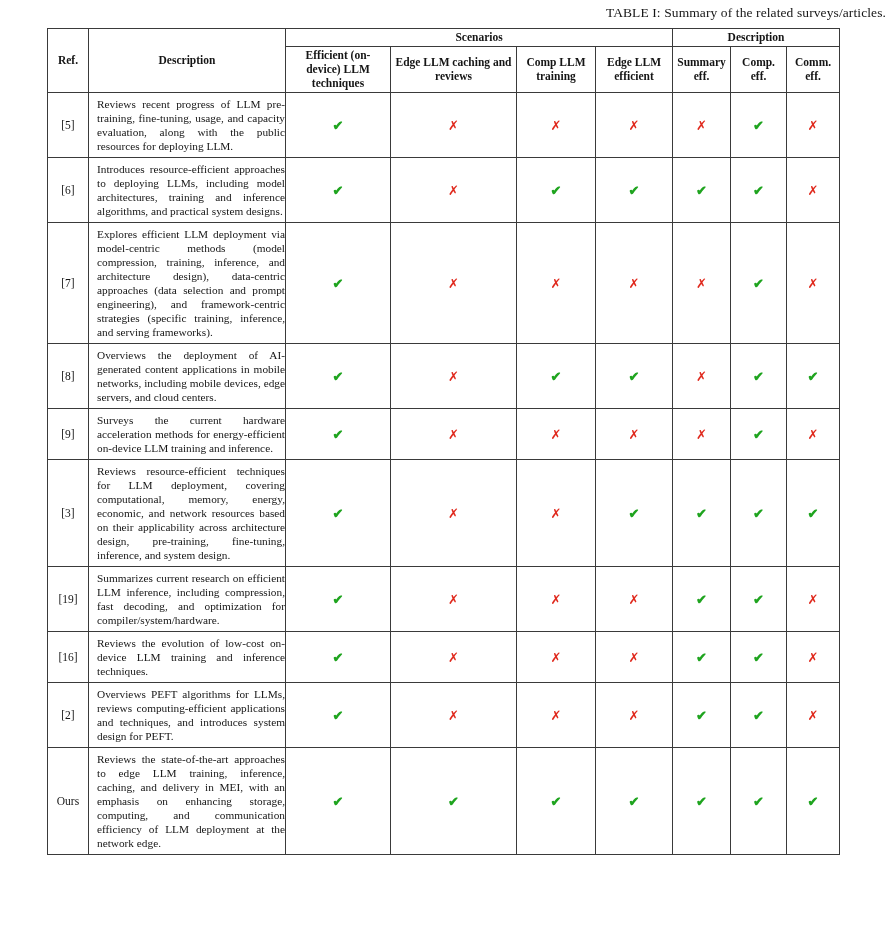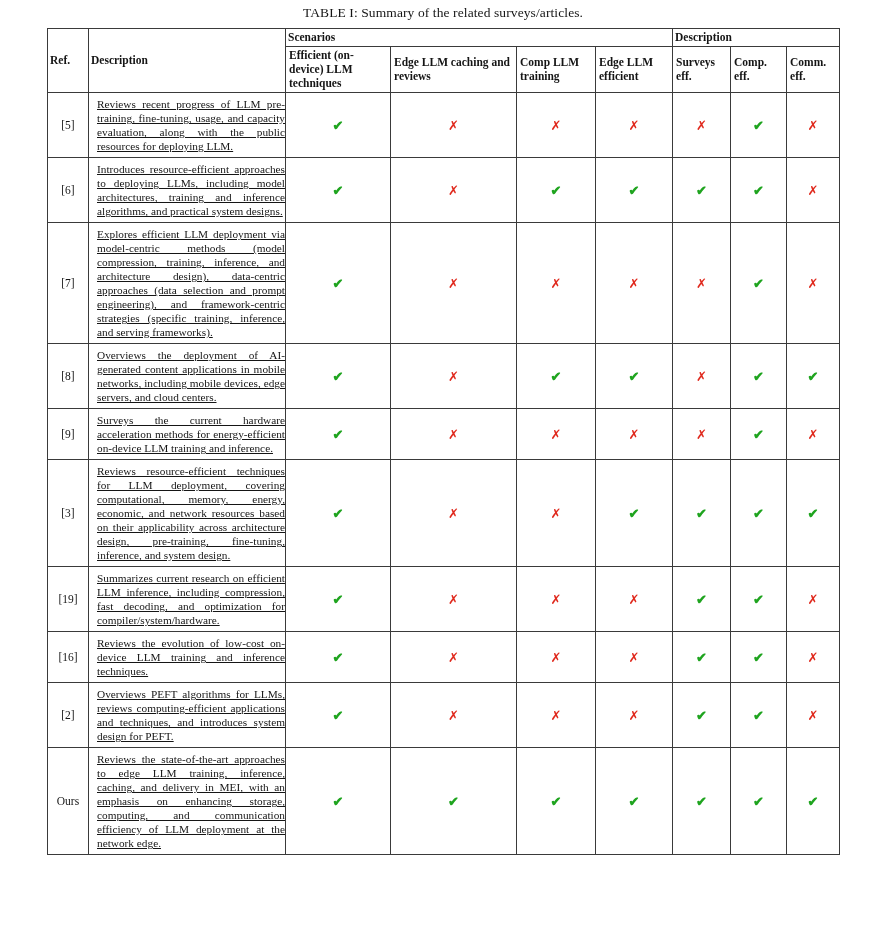--- a/index.html
+++ b/index.html
@@ -13,39 +13,39 @@
     padding: 0;
     background: #ffffff;
   }
   body {
     width: 886px;
     height: 934px;
     font-family: "Liberation Serif", "DejaVu Serif", serif;
     color: #151515;
   }
   .caption {
-    text-align: center;
+    text-align: right;
     font-size: 13.5px;
     padding-top: 5px;
     letter-spacing: 0.1px;
   }
   table.summary {
     border-collapse: collapse;
     table-layout: fixed;
     width: 792px;
     margin: 7px 0 0 47px;
   }
   table.summary th,
   table.summary td {
     border: 1px solid var(--border-color);
   }
   thead th {
     font-weight: bold;
     font-size: 11.5px;
-    text-align: left;
+    text-align: center;
     vertical-align: middle;
     padding: 2px 3px;
     line-height: 1.2;
   }
   thead tr.group-row th {
     height: 18px;
     padding: 1px 2px;
   }
   thead tr.sub-row th {
     height: 44px;
@@ -55,21 +55,20 @@
     vertical-align: middle;
     font-size: 11.5px;
     padding: 2px;
   }
   td.desc-cell {
     font-size: 11.3px;
     line-height: 1.24;
     padding: 4px 0 4px 8px;
     text-align: justify;
     vertical-align: middle;
-    text-decoration: underline;
   }
   td.mark-cell {
     text-align: center;
     vertical-align: middle;
   }
   .check {
     color: var(--check-color);
     font-size: 13px;
     font-weight: bold;
   }
@@ -100,21 +99,21 @@
       <th rowspan="2">Ref.</th>
       <th rowspan="2">Description</th>
       <th colspan="4">Scenarios</th>
       <th colspan="3">Description</th>
     </tr>
     <tr class="sub-row">
       <th>Efficient (on-device) LLM techniques</th>
       <th>Edge LLM caching and reviews</th>
       <th>Comp LLM training</th>
       <th>Edge LLM efficient</th>
-      <th>Surveys eff.</th>
+      <th>Summary eff.</th>
       <th>Comp. eff.</th>
       <th>Comm. eff.</th>
     </tr>
   </thead>
   <tbody>
       <tr>
         <td class="ref-cell">[5]</td>
         <td class="desc-cell">Reviews recent progress of LLM pre-training, fine-tuning, usage, and capacity evaluation, along with the public resources for deploying LLM.</td>
         <td class="mark-cell"><span class="check">✔</span></td>
         <td class="mark-cell"><span class="cross">✗</span></td>

